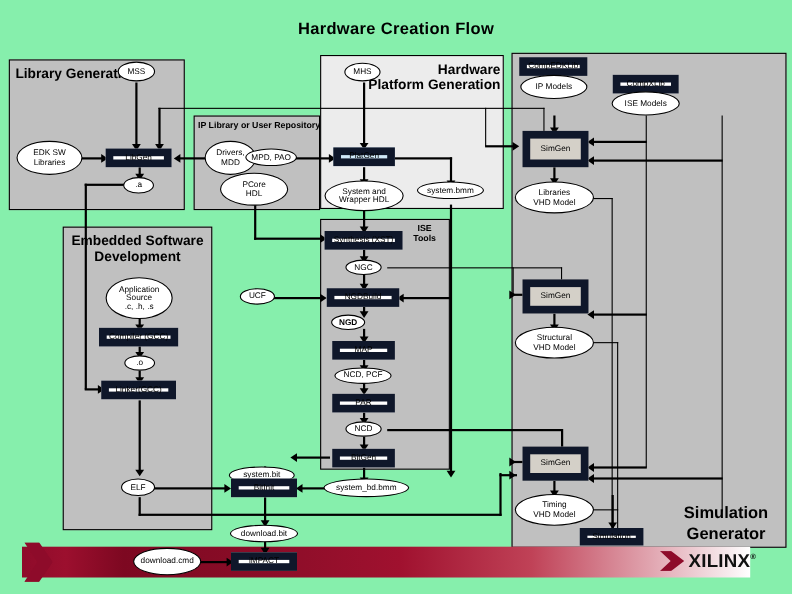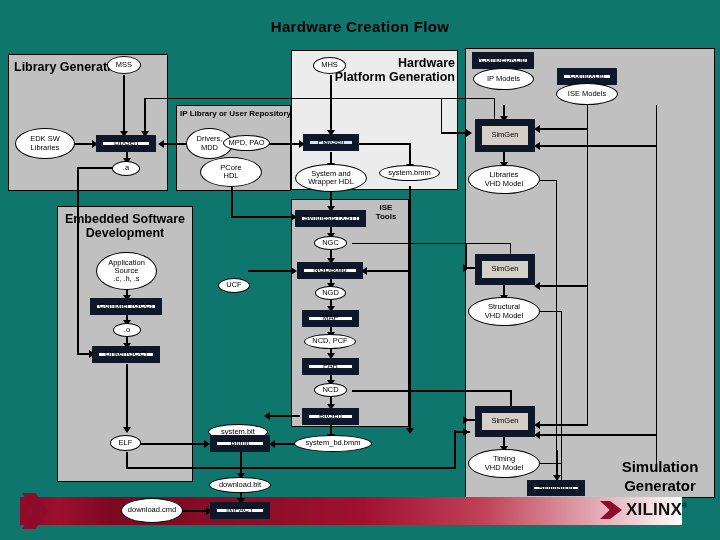--- a/index.html
+++ b/index.html
@@ -6,21 +6,21 @@
   html, body {
     margin: 0; padding: 0;
     width: 720px; height: 540px;
     background: #ffffff;
     font-family: "Liberation Sans", sans-serif;
     overflow: hidden;
   }
   #stage {
     position: relative;
     width: 720px; height: 540px;
-    background: #0f766e;
+    background: #86efac;
   }
   
   .panel {
     position: absolute;
     background: #c0c0c0;
     border: 1px solid #000000;
     box-sizing: border-box;
   }
   .panel.light { background: #ececec; }
   .panel-title {
@@ -362,23 +362,23 @@
   <div class="node ellipse" style="left:223px; top:135px; width:47px; height:16px;">MPD, PAO</div>
 
   <div class="node ellipse" style="left:313px; top:57px; width:33px; height:17px;">MHS</div>
   <div class="node rect blue" style="left:303px; top:134px; width:56px; height:17px;">PlatGen</div>
   <div class="node ellipse" style="left:295px; top:164px; width:72px; height:28px;">System and
 Wrapper HDL</div>
   <div class="node ellipse" style="left:379px; top:165px; width:61px; height:16px;">system.bmm</div>
 
   <div class="node rect white" style="left:295px; top:210px; width:71px; height:17px;">Synthesis (XST)</div>
   <div class="node ellipse" style="left:314px; top:236px; width:33px; height:14px;">NGC</div>
-  <div class="node ellipse" style="left:218px; top:262px; width:32px; height:15px;margin-top:16px;">UCF</div>
+  <div class="node ellipse" style="left:218px; top:262px; width:32px; height:15px;">UCF</div>
   <div class="node rect white" style="left:297px; top:262px; width:66px; height:17px;">NGDBuild</div>
-  <div class="node ellipse" style="left:315px; top:286px; width:31px; height:14px;">NGD</div>
+  <div class="node ellipse" style="left:301px; top:286px; width:31px; height:14px;font-weight:bold;">NGD</div>
   <div class="node rect white" style="left:302px; top:310px; width:57px; height:17px;">MAP</div>
   <div class="node ellipse" style="left:304px; top:334px; width:52px; height:15px;">NCD, PCF</div>
   <div class="node rect white" style="left:302px; top:358px; width:57px; height:17px;">PAR</div>
   <div class="node ellipse" style="left:314px; top:383px; width:33px; height:14px;">NCD</div>
   <div class="node rect white" style="left:302px; top:408px; width:57px; height:17px;">BitGen</div>
 
   <div class="node ellipse" style="left:208px; top:424px; width:60px; height:16px;">system.bit</div>
   <div class="node rect white" style="left:210px; top:435px; width:60px; height:17px;">BitInit</div>
   <div class="node ellipse" style="left:294px; top:435px; width:78px; height:17px;">system_bd.bmm</div>
   <div class="node ellipse" style="left:209px; top:477px; width:62px; height:16px;">download.bit</div>

